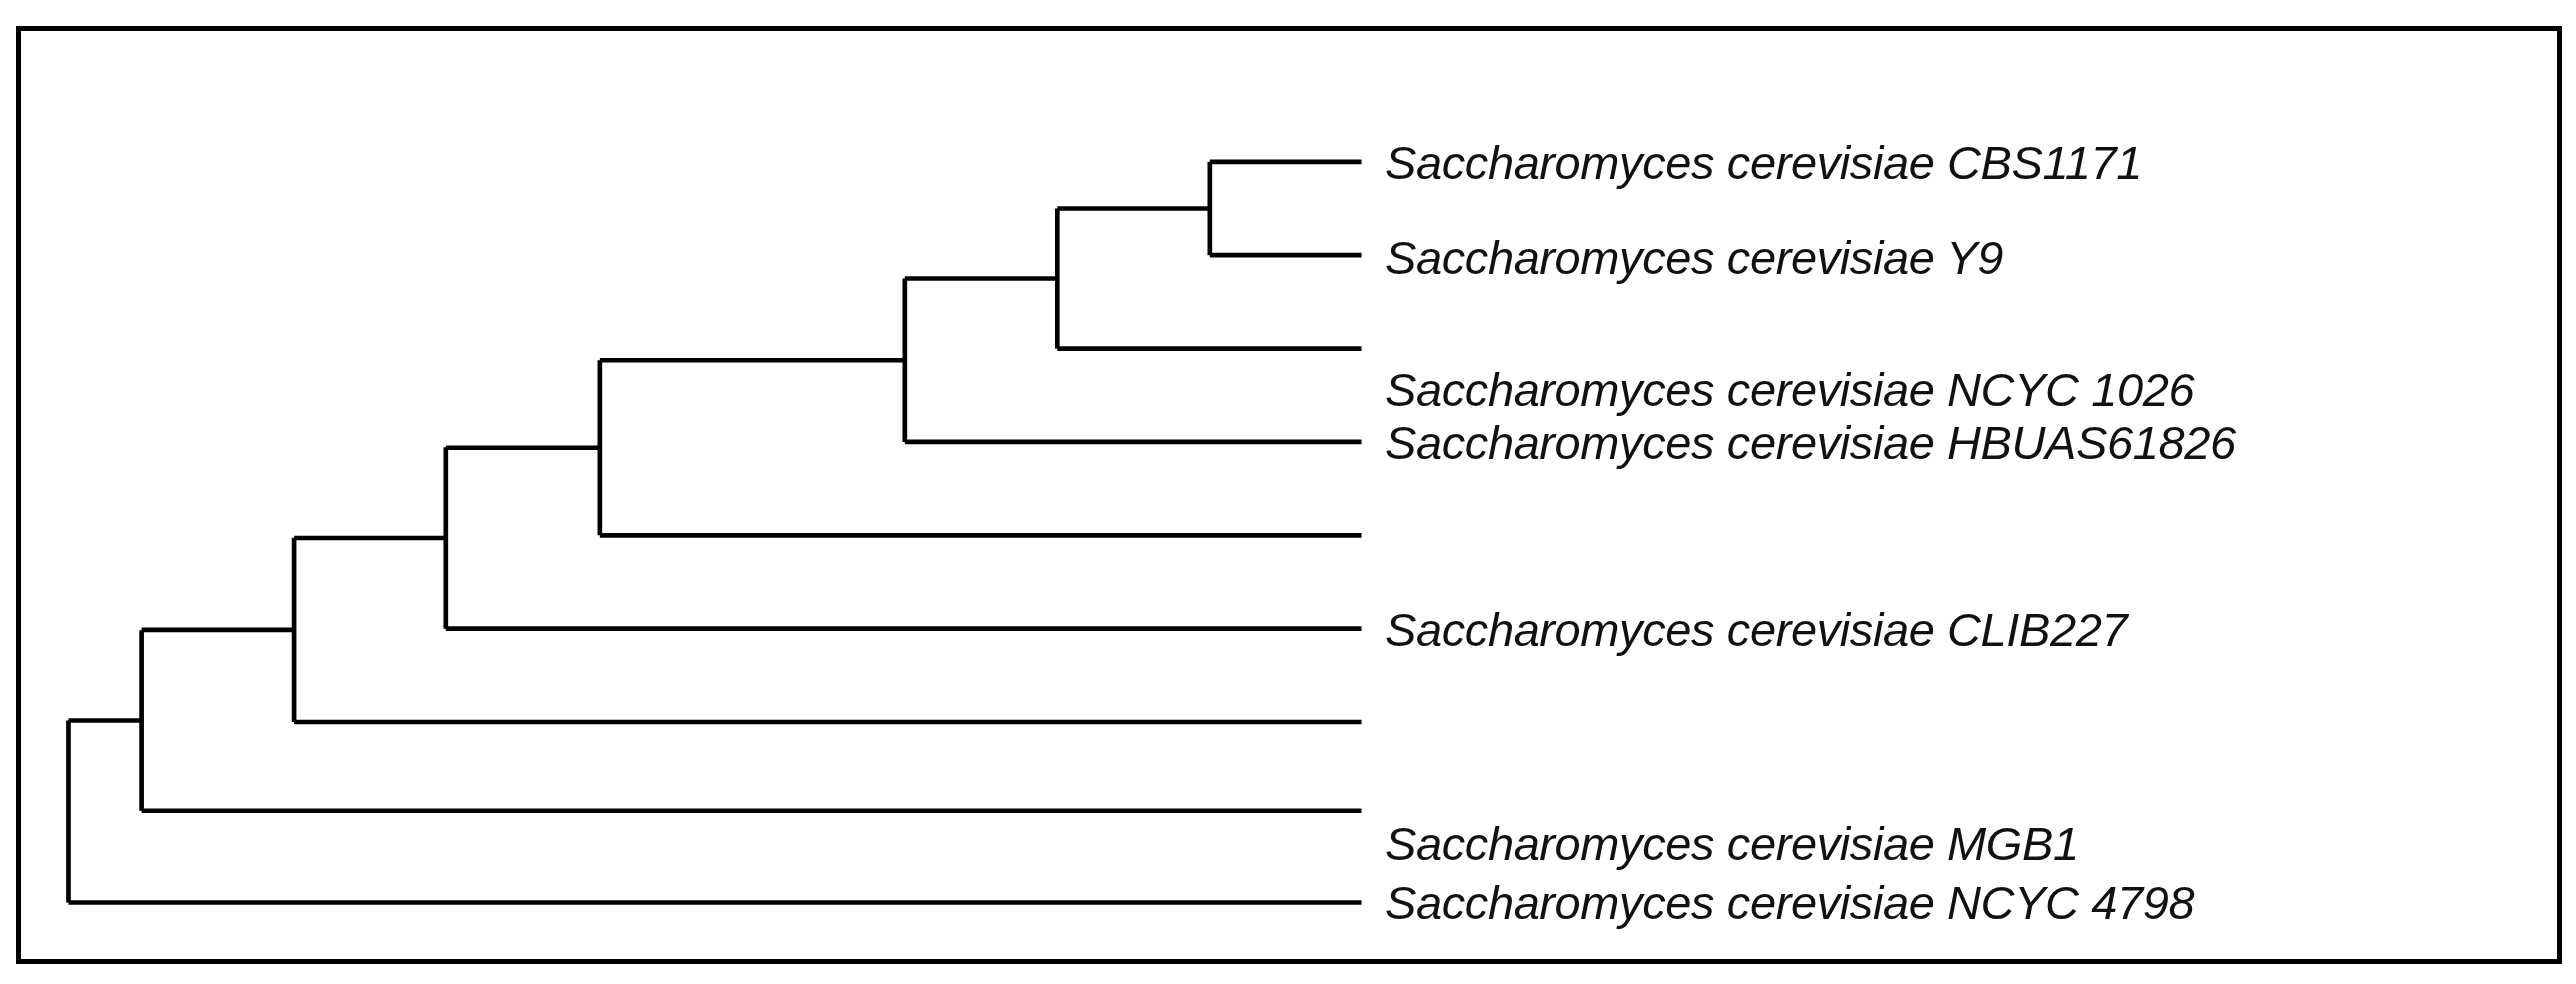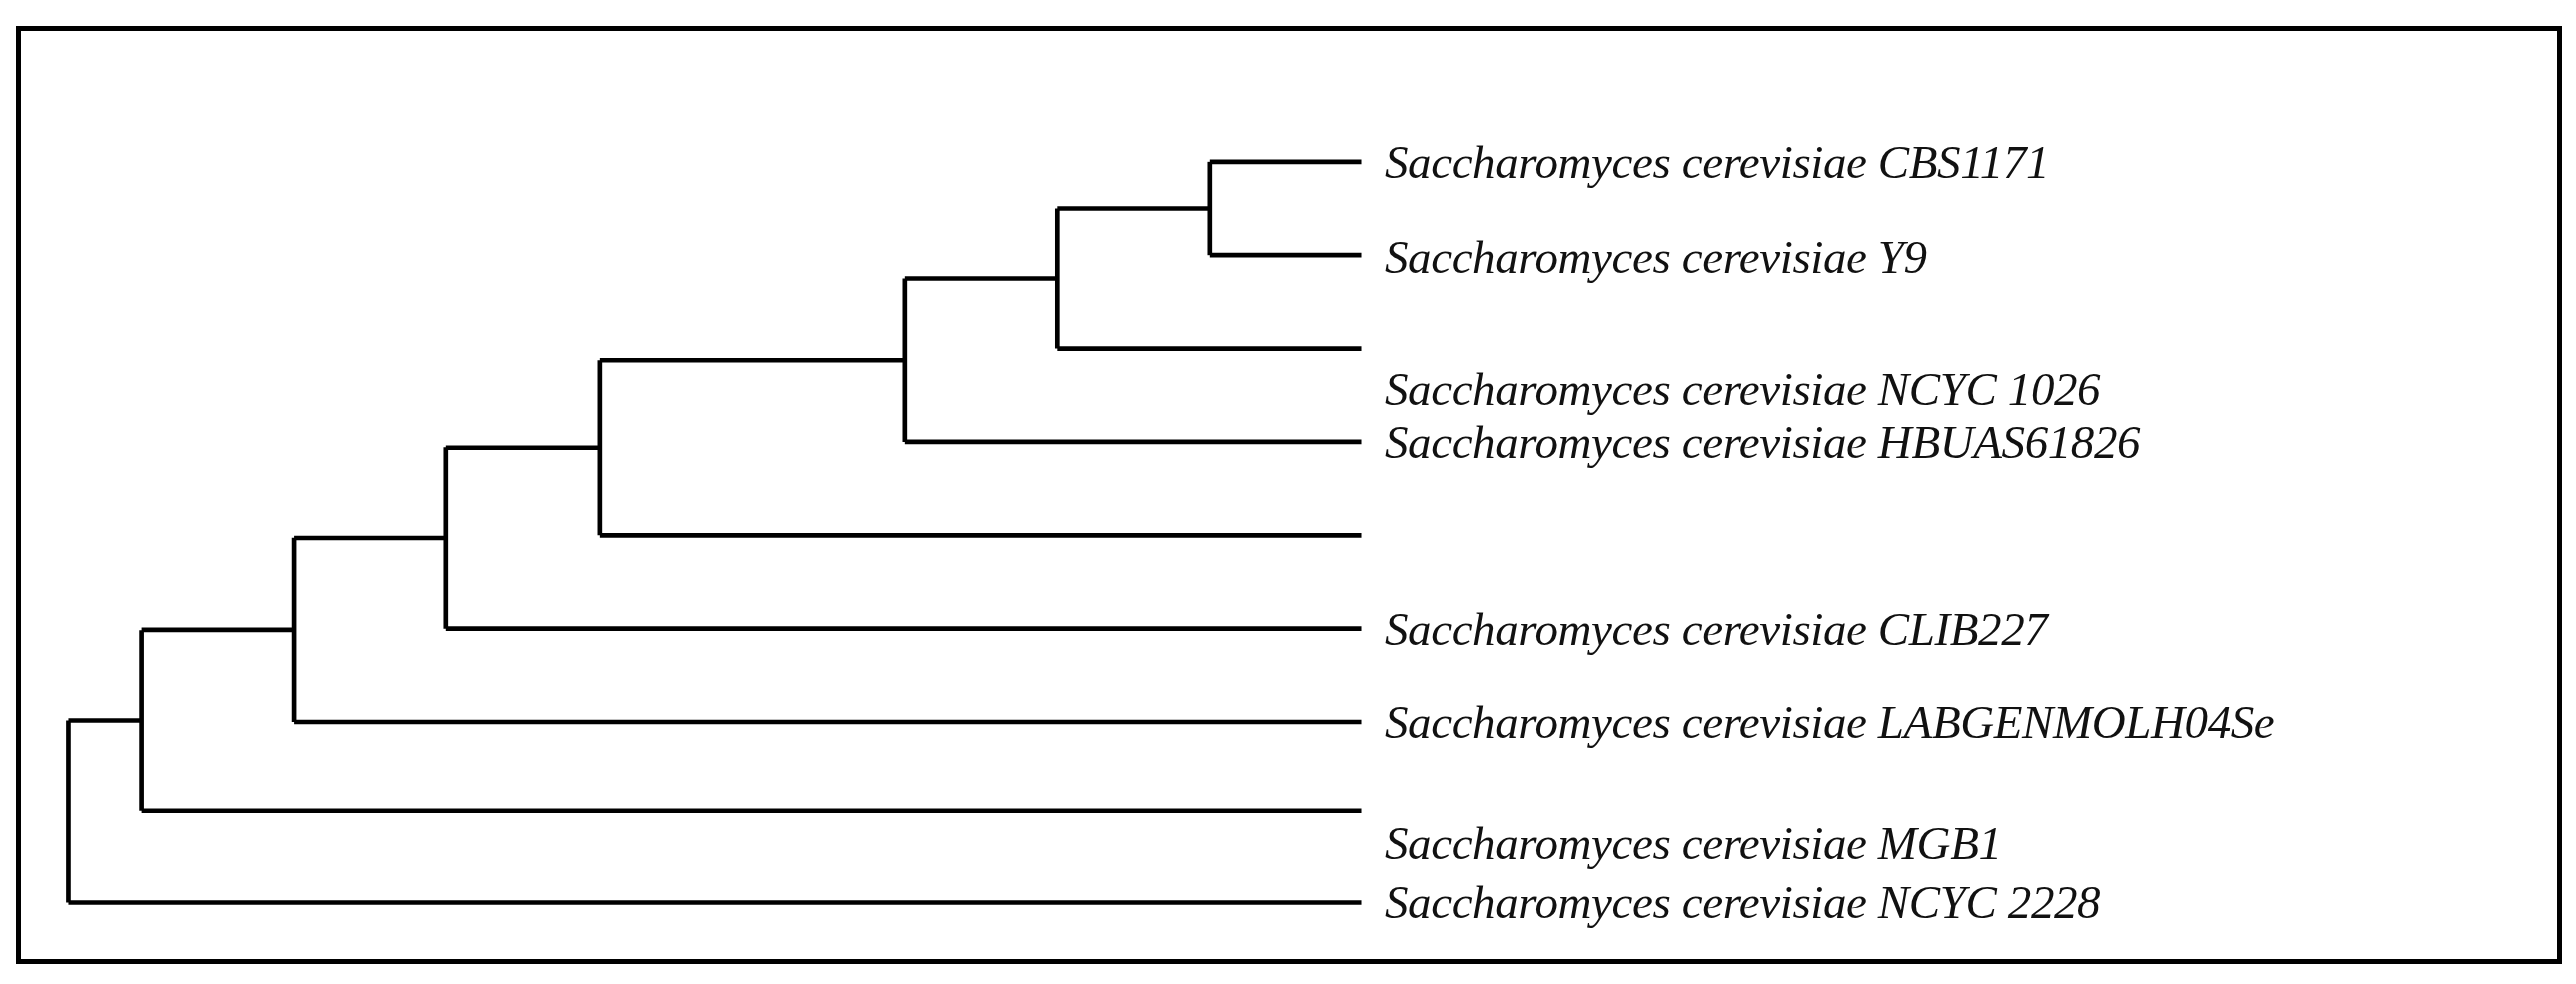--- a/index.html
+++ b/index.html
@@ -28,21 +28,21 @@
   #labels{
     position:absolute;
     left:0; top:0;
     width:2576px; height:985px;
   }
   .taxon-label{
     position:absolute;
     left:1385px;
     transform:translateY(-50%);
     white-space:nowrap;
-    font-family:Liberation Serif, serif;
+    font-family:Liberation Sans, sans-serif;
     font-style:italic;
     font-size:47px;
     line-height:1;
     color:#111111;
     letter-spacing:-0.4px;
   }
 </style>
 </head>
 <body>
 
@@ -78,19 +78,18 @@
         <line x1="88" y1="926" x2="88" y2="1160"></line>
       </g>
   </svg>
 
   <div id="labels">
       <div class="taxon-label" style="top: 162px; left: 1385px;">Saccharomyces cerevisiae CBS1171</div>
       <div class="taxon-label" style="top: 257px; left: 1385px;">Saccharomyces cerevisiae Y9</div>
       <div class="taxon-label" style="top: 349px; left: 1385px; margin-top: 40px;">Saccharomyces cerevisiae NCYC 1026</div>
       <div class="taxon-label" style="top: 442px; left: 1385px;">Saccharomyces cerevisiae HBUAS61826</div>
       <div class="taxon-label" style="top: 629px; left: 1385px;">Saccharomyces cerevisiae CLIB227</div>
-      <div class="taxon-label" style="top: 722px; left: 1385px;">Saccharomyces cerevisiae LABGENMOLH04Se</div>
       <div class="taxon-label" style="top: 811px; left: 1385px; margin-top: 32px;">Saccharomyces cerevisiae MGB1</div>
-      <div class="taxon-label" style="top: 902px; left: 1385px;">Saccharomyces cerevisiae NCYC 2228</div>
+      <div class="taxon-label" style="top: 902px; left: 1385px;">Saccharomyces cerevisiae NCYC 4798</div>
     </div>
 
 </div>
 
 
 </body></html>

